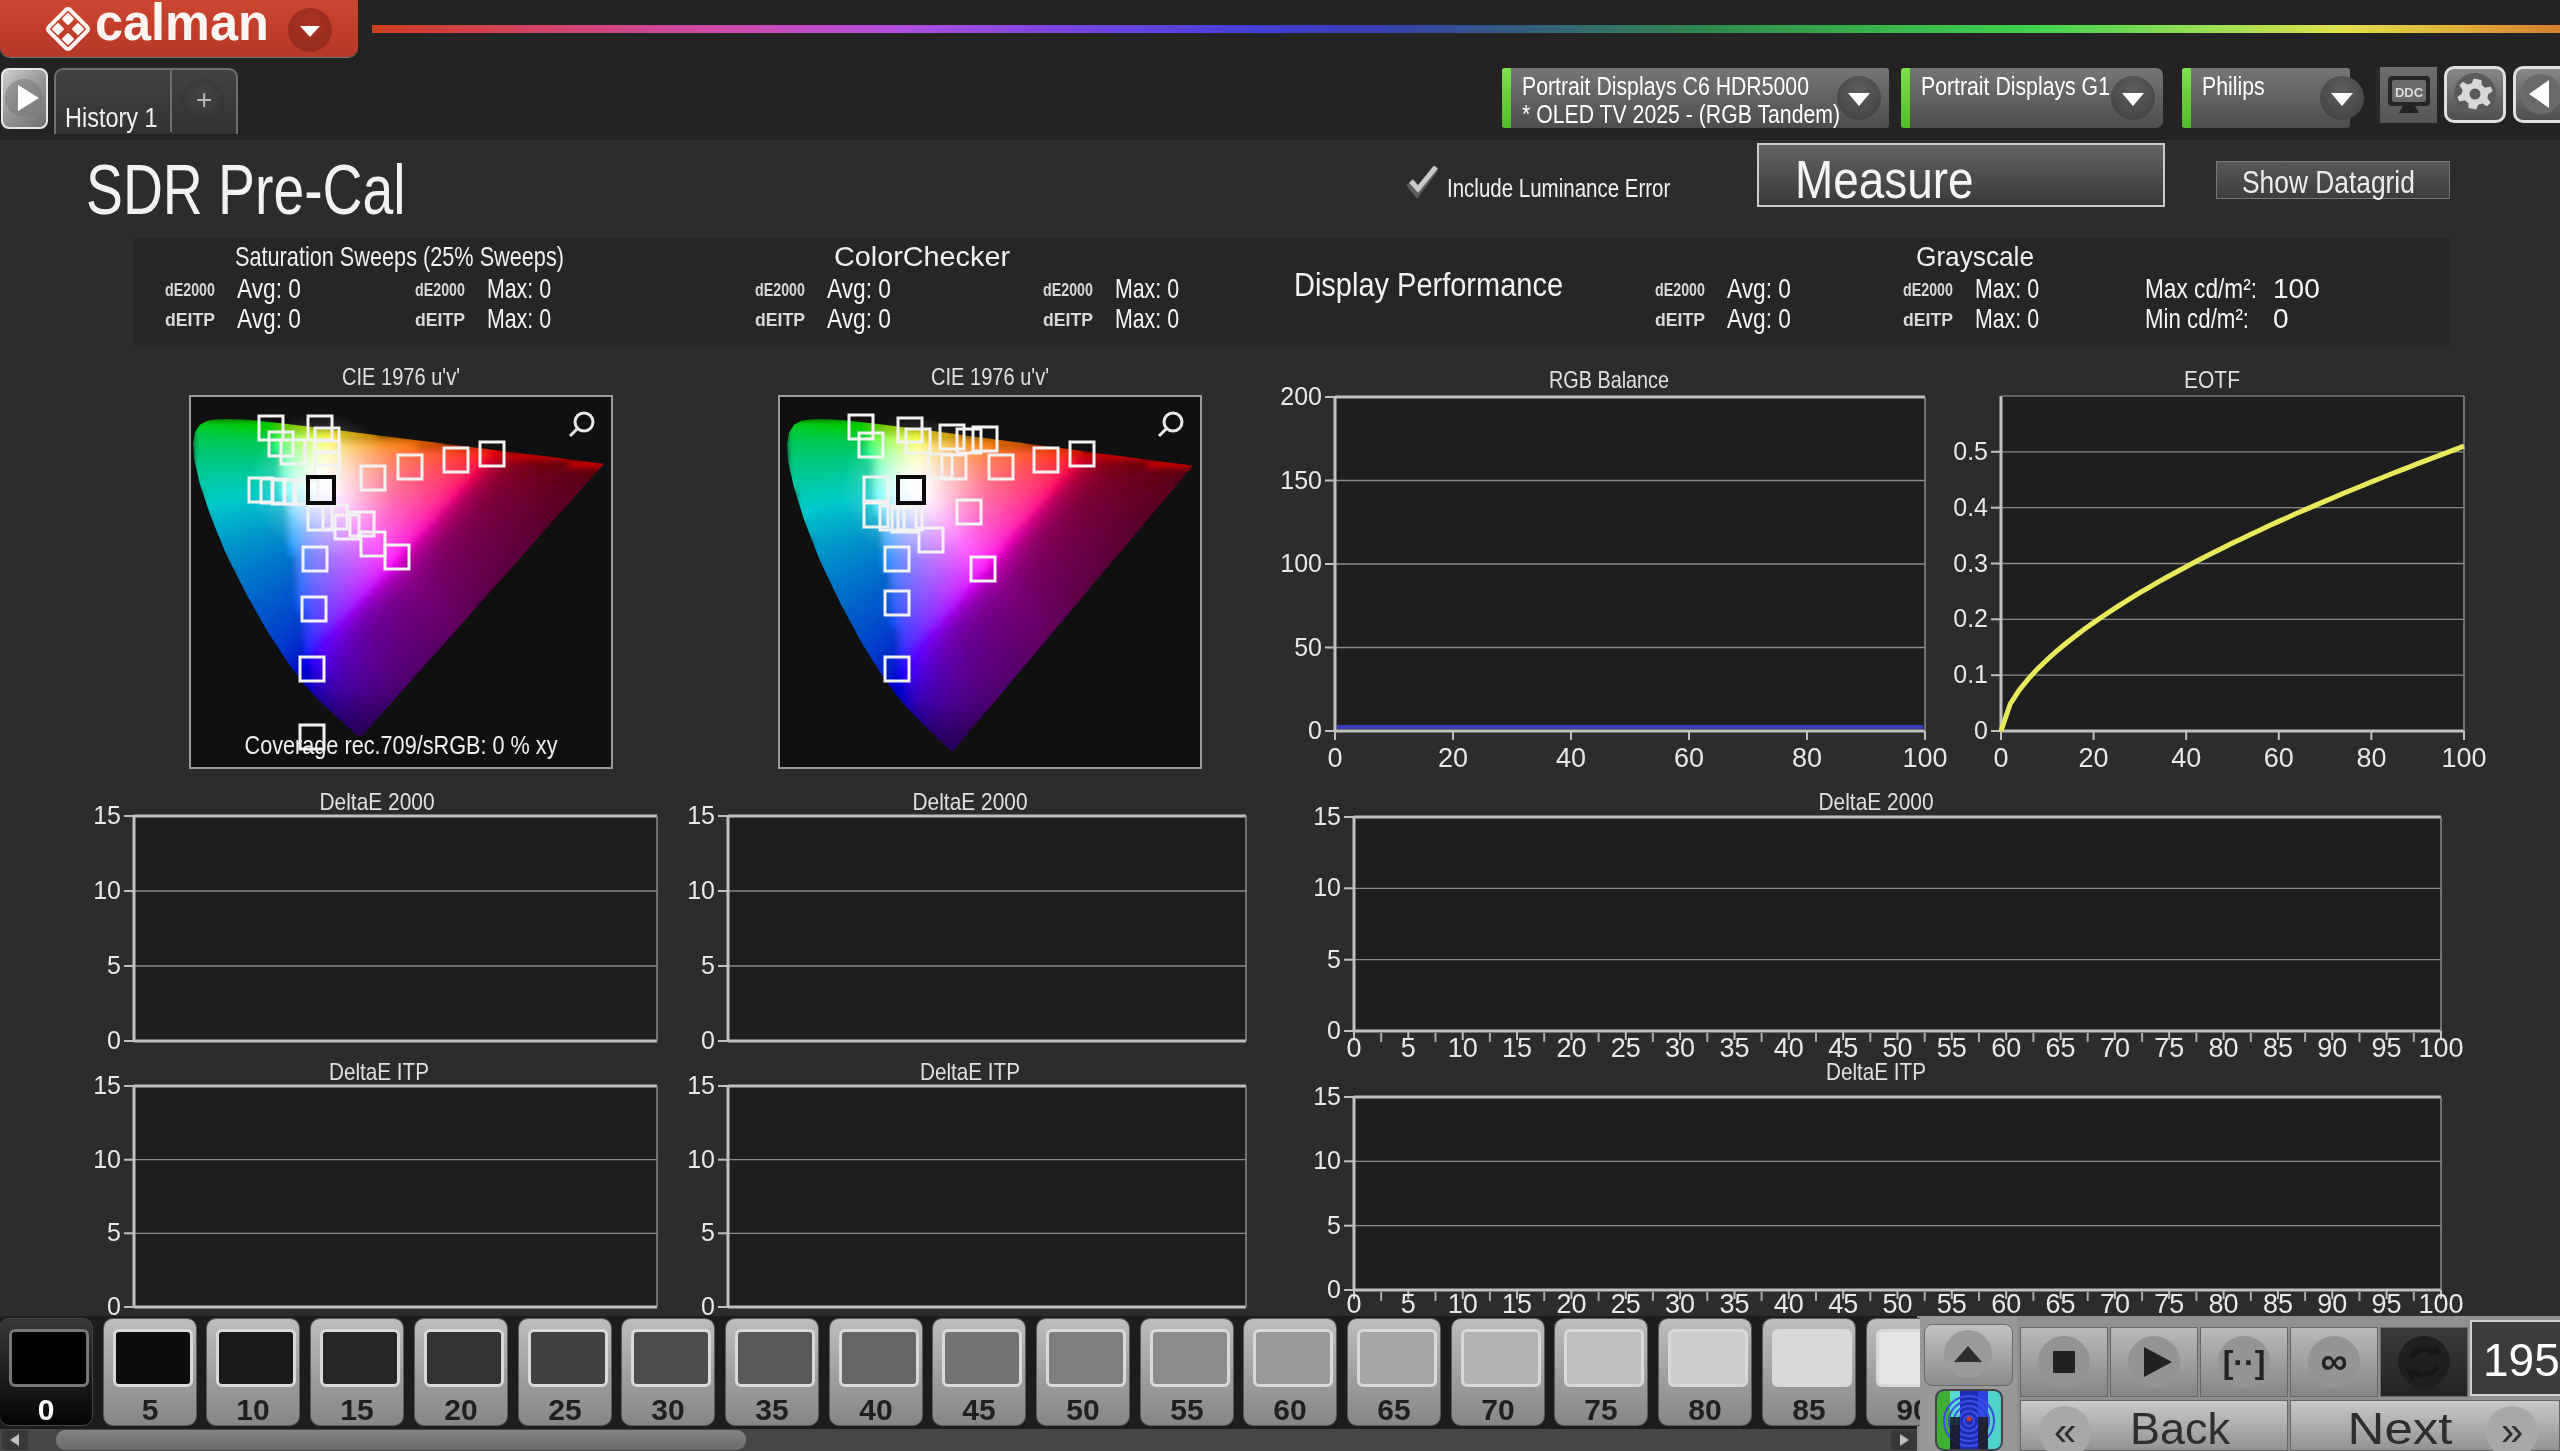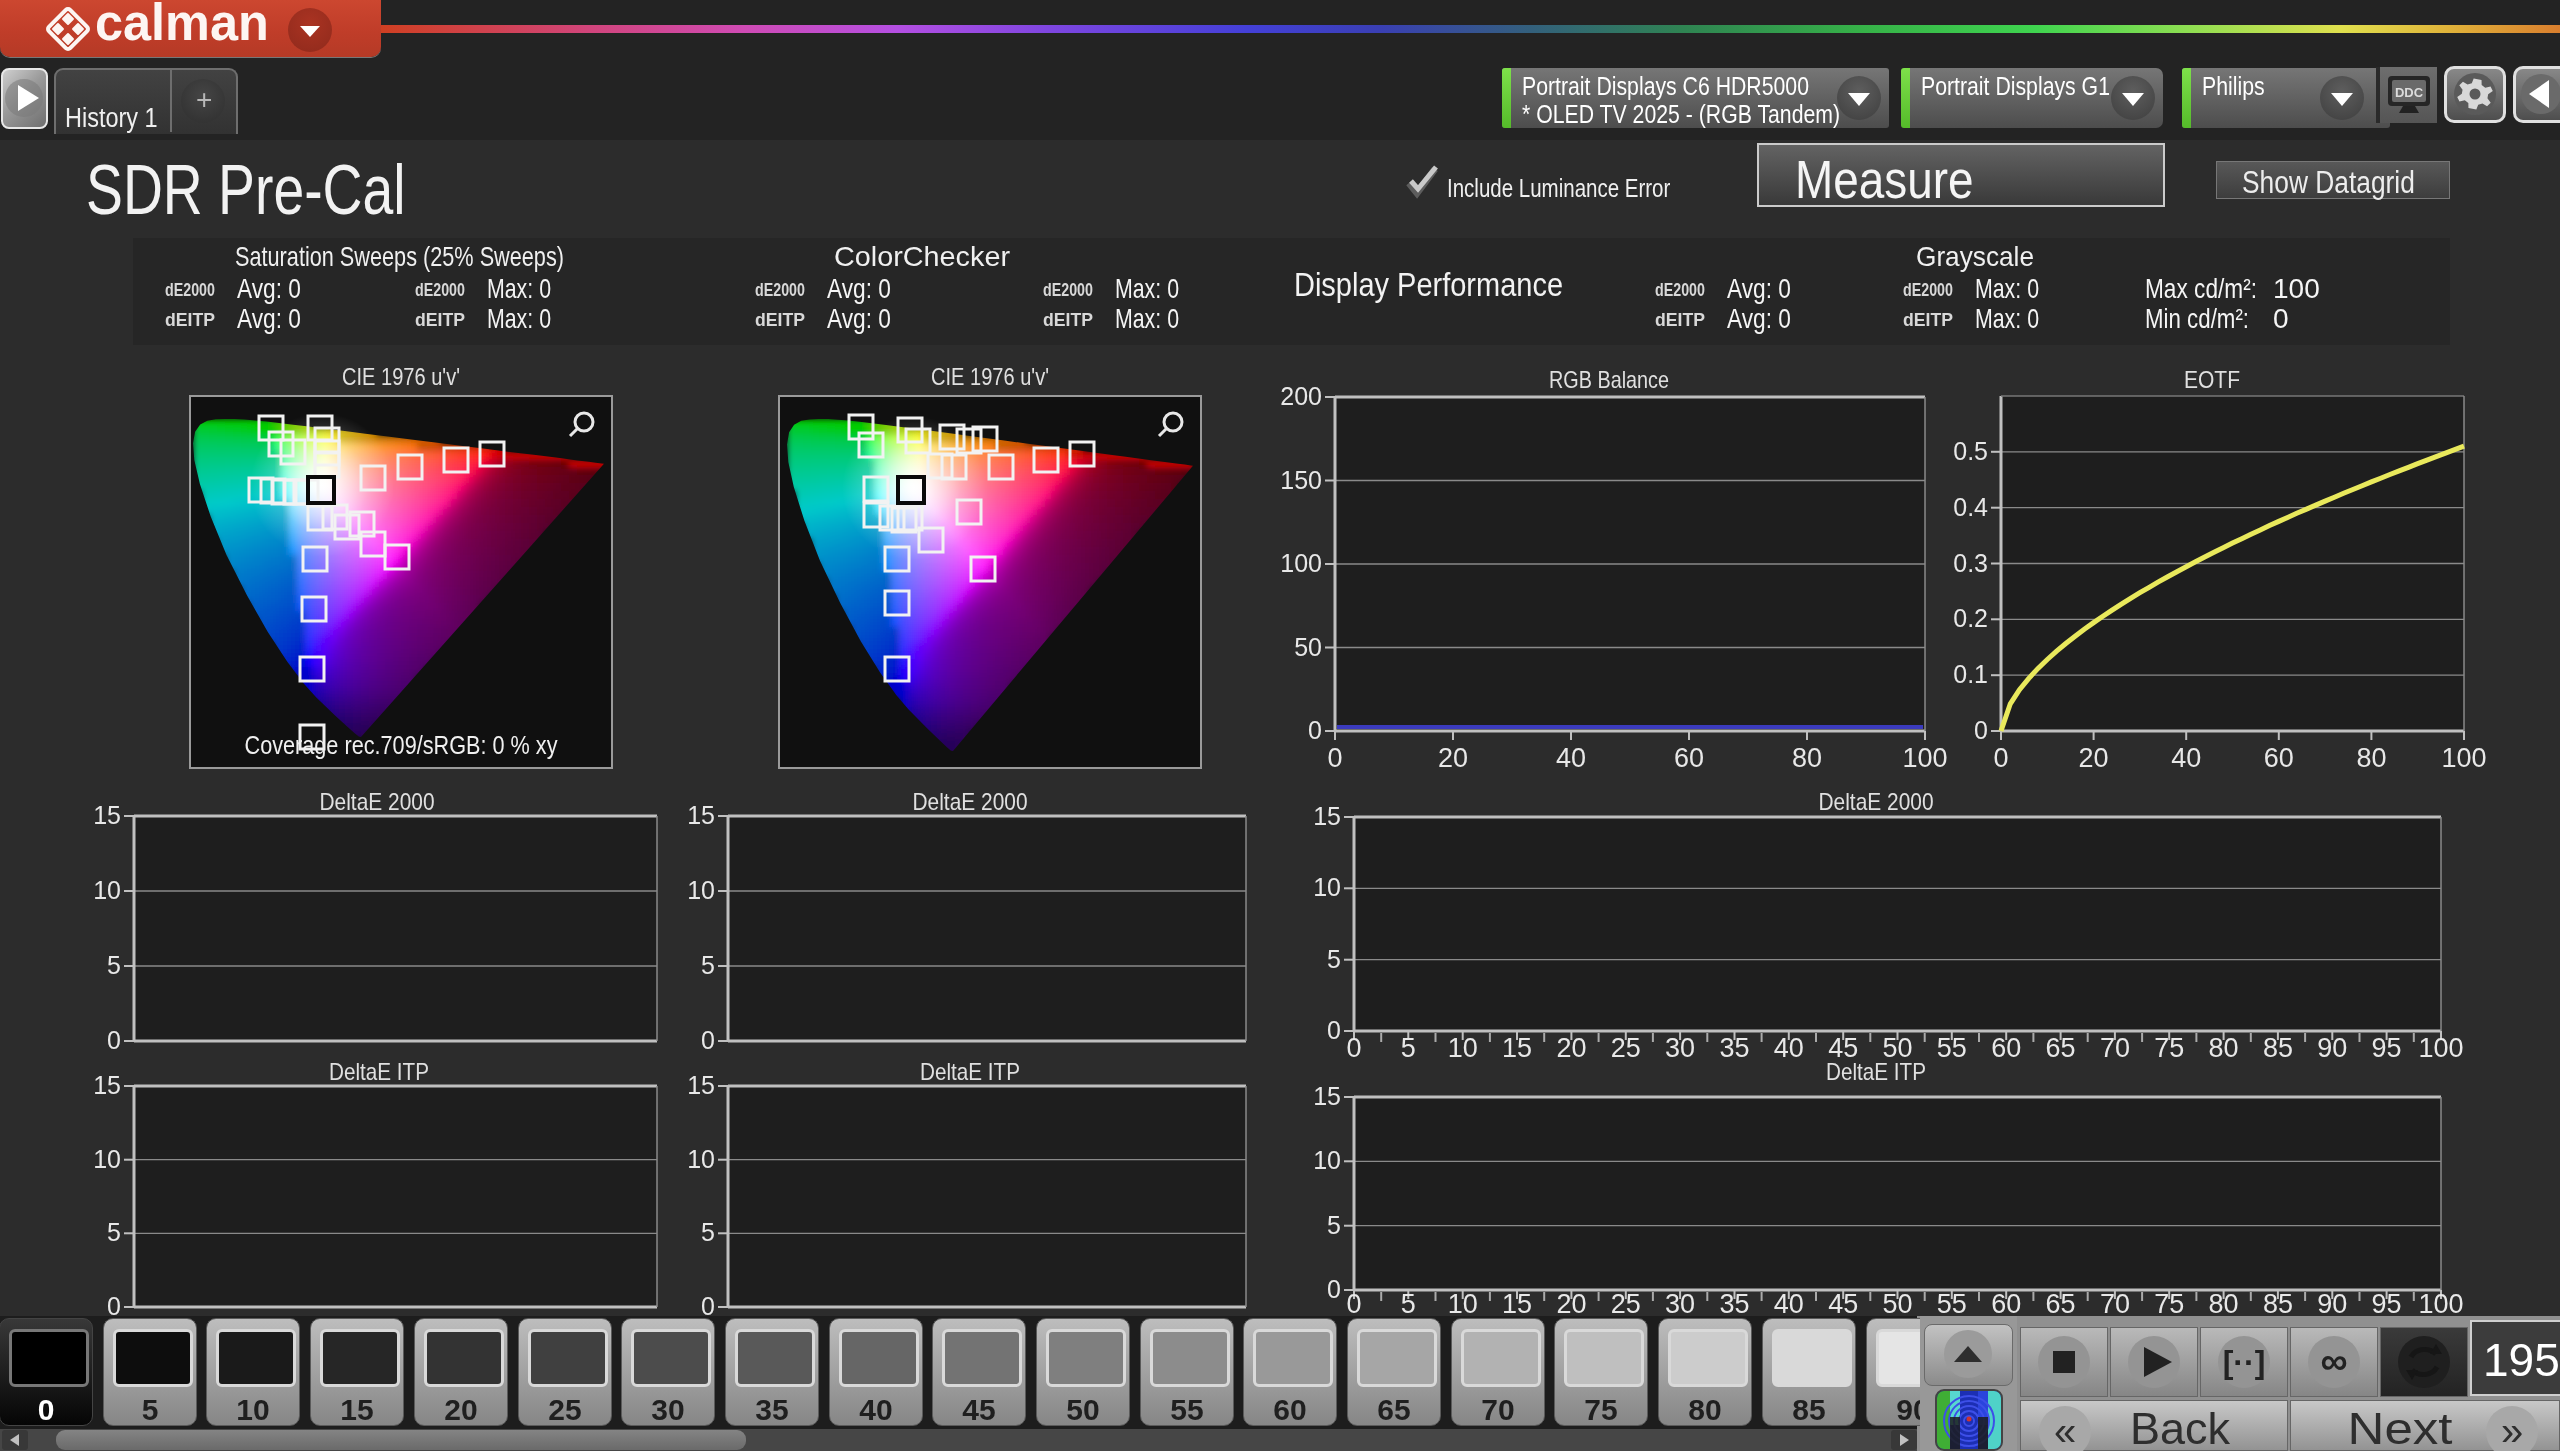--- a/index.html
+++ b/index.html
@@ -3,21 +3,21 @@
 html,body{margin:0;padding:0;width:2560px;height:1451px;overflow:hidden;background:#2c2c2c;
 font-family:"Liberation Sans",sans-serif;}
 .abs{position:absolute;}
 .n{display:inline-block;transform-origin:0 0;white-space:nowrap;}
 </style></head><body>
 <div class="abs" style="left:0;top:0;width:2560px;height:1451px;background:#2c2c2c;">
 <div class="abs" style="left:0;top:0;width:2560px;height:140px;background:#232323;"></div>
 <div class="abs" style="left:372px;top:25px;width:2188px;height:8px;background:linear-gradient(90deg,
 #cf3f1e 0%,#d1457c 10%,#cf4bb4 17%,#b44fe2 24%,#7e46e0 31%,#4440d8 40%,#3a3fb4 46%,#33607c 53%,#2f8452 60%,#36b148 68%,#3fd44f 76%,#8ede52 83%,#e0e04e 90%,#e0b23a 95%,#d97e2e 100%);"></div>
 
-<div class="abs" style="left:0;top:0;width:358px;height:57px;background:linear-gradient(180deg,#cc4730 0%,#c03d29 55%,#b53a26 100%);border-radius:0 0 10px 10px;box-shadow:0 1px 0 #777;padding-left:23px;">
+<div class="abs" style="left:0;top:0;width:358px;height:57px;background:linear-gradient(180deg,#cc4730 0%,#c03d29 55%,#b53a26 100%);border-radius:0 0 10px 10px;box-shadow:0 1px 0 #777;">
   <svg class="abs" style="left:38px;top:4px;" width="60" height="50" viewBox="0 0 60 50">
     <g stroke="#fdf5f2" fill="none">
       <rect x="15" y="10" width="30" height="30" rx="3" stroke-width="4" transform="rotate(45 30 25)"></rect>
     </g>
     <g fill="#fdf5f2">
       <rect x="25.5" y="10.5" width="9" height="9" rx="1" transform="rotate(45 30 15)"></rect>
       <rect x="15.5" y="20.5" width="9" height="9" rx="1" transform="rotate(45 20 25)"></rect>
       <rect x="35.5" y="20.5" width="9" height="9" rx="1" transform="rotate(45 40 25)"></rect>
       <rect x="25.5" y="30.5" width="9" height="9" rx="1" transform="rotate(45 30 35)"></rect>
     </g>
@@ -50,21 +50,21 @@
       </svg>
     </div>
     <div class="abs" style="left:1901px;top:68px;width:262px;height:60px;background:linear-gradient(180deg,#767676,#4d4d4d);border-radius:7px;">
       <div class="abs" style="left:0;top:0;width:9px;height:60px;background:linear-gradient(180deg,#7ee04a,#55bb2a);border-radius:3px 0 0 3px;"></div>
       <span class="abs n" style="left:20px;top:4px;font-size:25px;color:#fff;transform:scaleX(0.85);">Portrait Displays G1</span>
       <div class="abs" style="left:210px;top:8px;width:44px;height:44px;border-radius:50%;background:radial-gradient(circle at 50% 35%,#5e5e5e,#3e3e3e);"></div>
       <svg class="abs" style="left:210px;top:8px;" width="44" height="44">
         <polygon points="11,17 33,17 22,30" fill="#fff"></polygon>
       </svg>
     </div>
-    <div class="abs" style="left:2182px;top:68px;width:168px;height:60px;background:linear-gradient(180deg,#767676,#4d4d4d);border-radius:3px;padding-left:40px;">
+    <div class="abs" style="left:2182px;top:68px;width:168px;height:60px;background:linear-gradient(180deg,#767676,#4d4d4d);border-radius:3px;">
       <div class="abs" style="left:0;top:0;width:9px;height:60px;background:linear-gradient(180deg,#7ee04a,#55bb2a);border-radius:3px 0 0 3px;"></div>
       <span class="abs n" style="left:20px;top:4px;font-size:25px;color:#fff;transform:scaleX(0.85);">Philips</span>
       <div class="abs" style="left:138px;top:8px;width:44px;height:44px;border-radius:50%;background:radial-gradient(circle at 50% 35%,#5e5e5e,#3e3e3e);"></div>
       <svg class="abs" style="left:138px;top:8px;" width="44" height="44">
         <polygon points="11,17 33,17 22,30" fill="#fff"></polygon>
       </svg>
     </div>
 <div class="abs" style="left:2376px;top:67px;width:4px;height:56px;background:#2a2a2a;"></div>
 <div class="abs" style="left:2380px;top:67px;width:57px;height:56px;background:linear-gradient(180deg,#6e6e6e,#555);"></div>
 <svg class="abs" style="left:2383px;top:72px;" width="52" height="48" viewBox="0 0 52 48">

